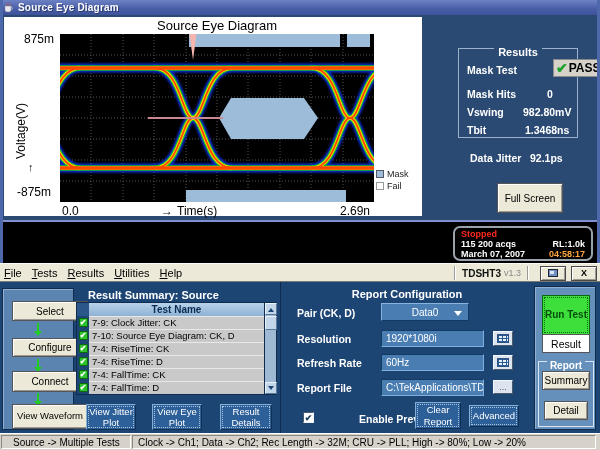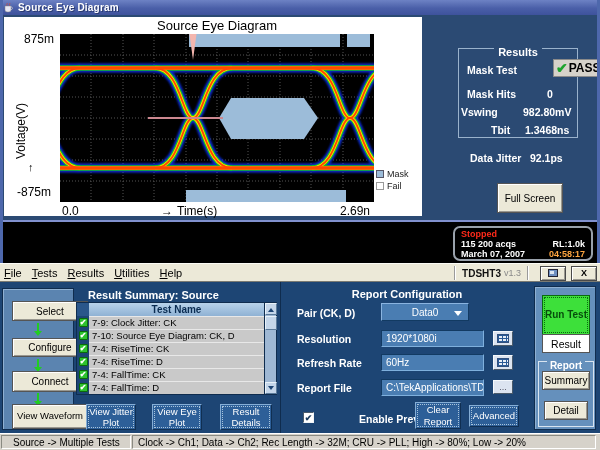--- a/index.html
+++ b/index.html
@@ -286,23 +286,23 @@
     <div class="results-panel">
       <div class="group-box" style="left:34px; top:33px; width:120px; height:90px;">
         <div class="group-box-title"><span>Results</span></div>
         <div class="res-label" style="left:8px; top:15px;">Mask Test</div>
         <div class="pass-badge">
           <span class="pass-check">✔</span>
           <span class="pass-text">PASS</span>
         </div>
         <div class="res-label" style="left:8px; top:39px;">Mask Hits</div>
         <div class="res-value" style="left:88px; top:39px;">0</div>
-        <div class="res-label" style="left:2px; top:57px;">Vswing</div>
+        <div class="res-label" style="left:8px; top:57px;">Vswing</div>
         <div class="res-value" style="left:64px; top:57px;">982.80mV</div>
-        <div class="res-label" style="left:8px; top:75px;margin-left:24px;">Tbit</div>
+        <div class="res-label" style="left:8px; top:75px;">Tbit</div>
         <div class="res-value" style="left:66px; top:75px;">1.3468ns</div>
       </div>
       <div class="res-label" style="left:46px; top:137px;">Data Jitter</div>
       <div class="res-value" style="left:106px; top:137px;">92.1ps</div>
       <div class="btn-beige" style="position:absolute; left:73px; top:168px; width:66px; height:30px;">Full Screen</div>
     </div>
   </div>
 
   <div class="frame-edge" style="left:0;"></div>
   <div class="frame-edge" style="left:597px;"></div>

